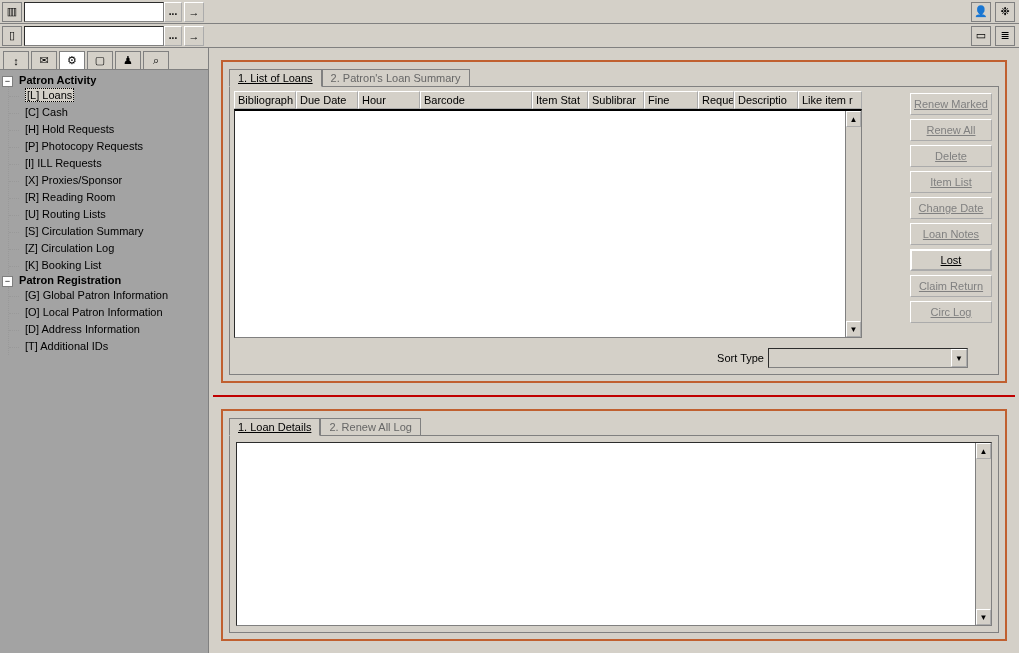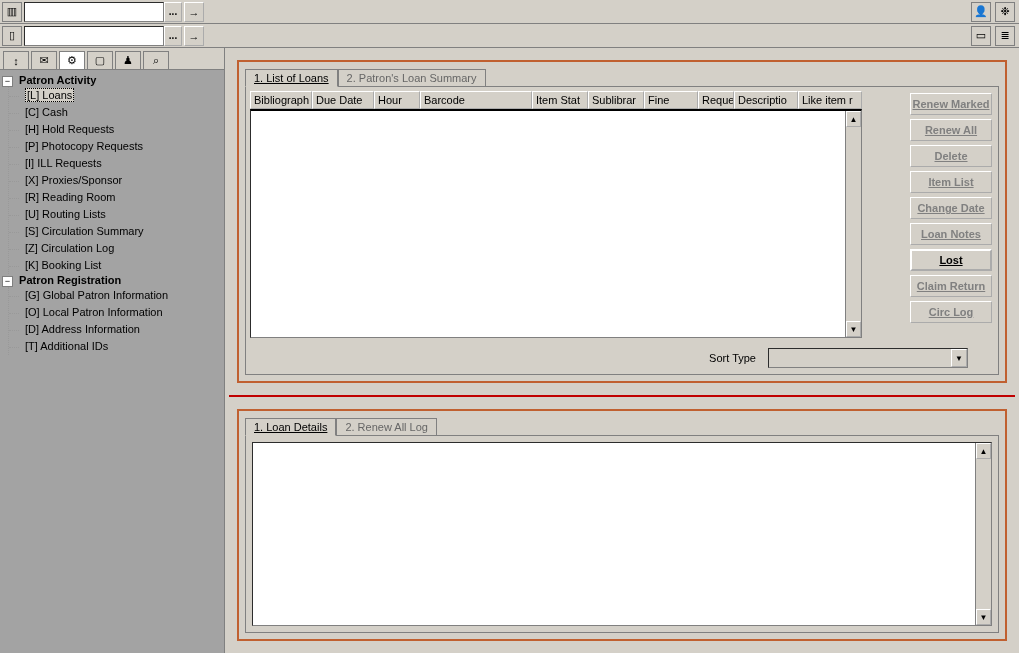--- a/index.html
+++ b/index.html
@@ -216,21 +216,21 @@
   border: 1px outset #fff;
   background: #d4d0c8;
   display:flex;align-items:center;justify-content:center;
   font-size: 8px;
 }
 .sort-row {
   display: flex;
   align-items: center;
   justify-content: flex-end;
   padding: 6px 30px;
-  gap: 12px;
+  gap: 4px;
 }
 .sort-combo {
   width: 200px; height: 20px;
   border: 1px inset #808080;
   background: #d4d0c8;
   display: flex;
   align-items: center;
 }
 .sort-combo .dd {
   margin-left: auto;
@@ -248,21 +248,20 @@
 }
 .win-btn {
   height: 22px;
   border: 1px outset #fff;
   background: #d4d0c8;
   font-size: 11px;
   color: #808080;
   text-decoration: underline;
   display:flex;align-items:center;justify-content:center;
   cursor: pointer;
-  font-weight: bold;
 }
 .win-btn.enabled {
   color: #000;
   border: 2px outset #fff;
 }
 .details-body {
   background: #fff;
   border: 1px inset #808080;
   margin: 6px;
   flex: 1;
@@ -341,21 +340,21 @@
       <div class="pane-tabs">
         <span class="pane-tab active">1. List of Loans</span>
         <span class="pane-tab">2. Patron's Loan Summary</span>
       </div>
       <div class="pane-body">
         <div class="grid-area">
           <div class="grid-wrap">
             <div class="grid-header">
               <div class="gh" style="width:62px">Bibliograph</div>
               <div class="gh" style="width:62px">Due Date</div>
-              <div class="gh" style="width:46px">Hour</div>
+              <div class="gh" style="width:62px">Hour</div>
               <div class="gh" style="width:112px">Barcode</div>
               <div class="gh" style="width:56px">Item Stat</div>
               <div class="gh" style="width:56px">Sublibrar</div>
               <div class="gh" style="width:54px">Fine</div>
               <div class="gh" style="width:36px">Requests</div>
               <div class="gh" style="width:64px">Descriptio</div>
               <div class="gh" style="width:64px">Like item r</div>
             </div>
             <div class="grid-body">
               <div class="grid-scroll">

